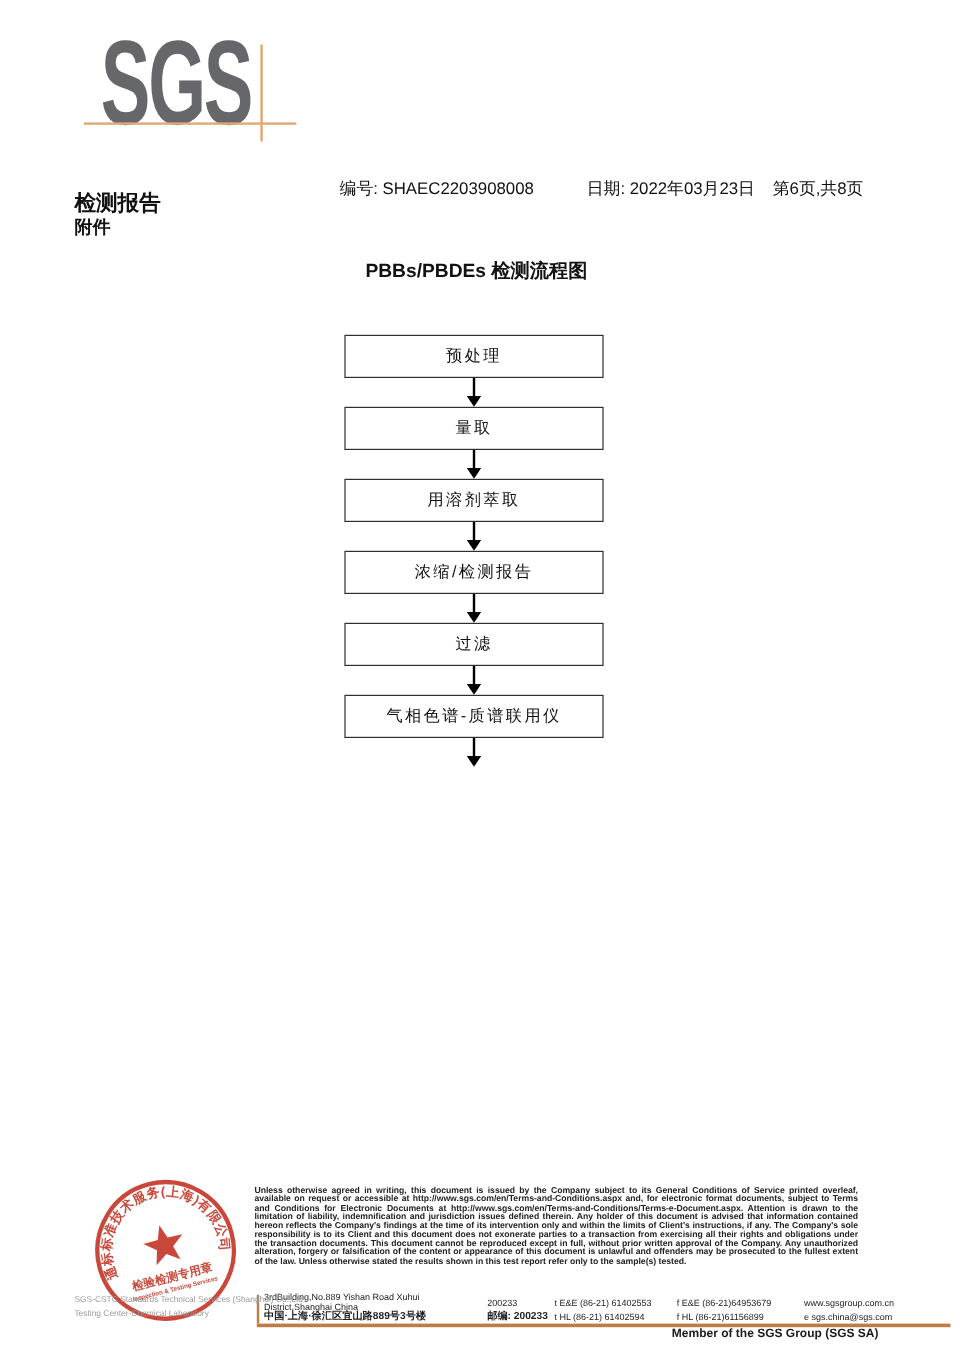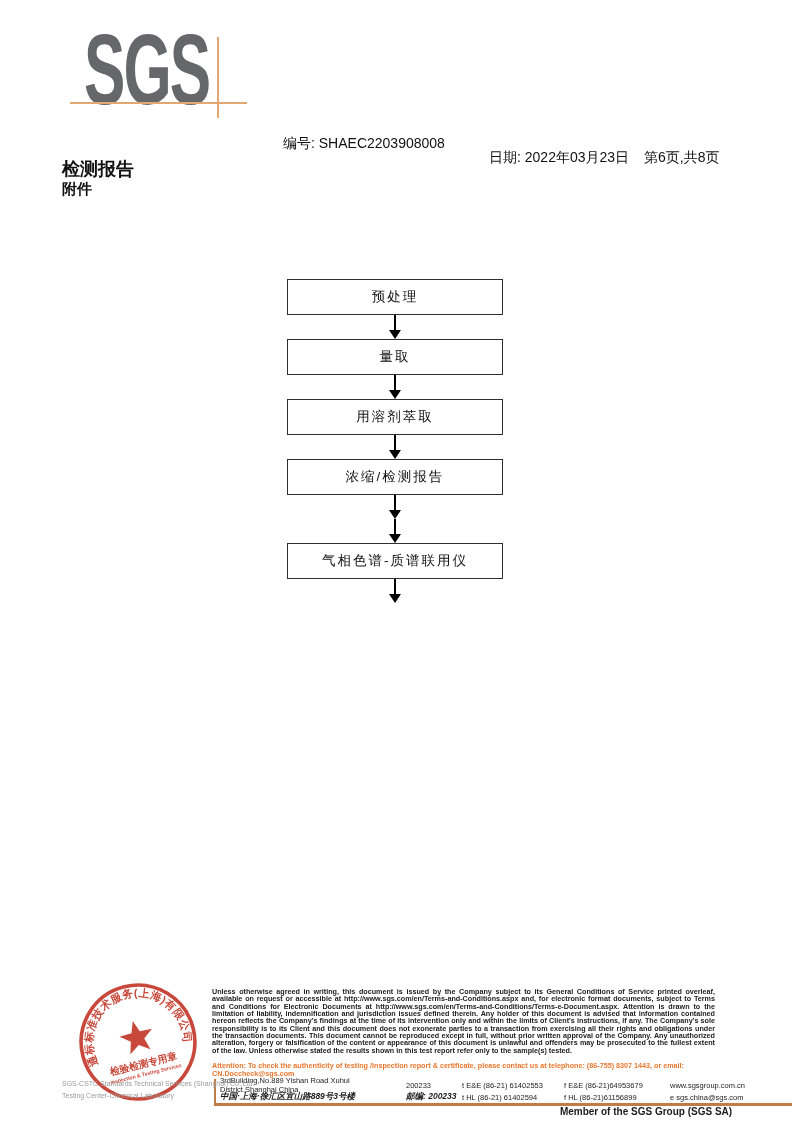--- a/index.html
+++ b/index.html
@@ -15,21 +15,21 @@
     position:absolute; left:84px; top:30px;
     font-size:100px; font-weight:bold; color:#66676a;
     line-height:0.78; letter-spacing:-3px;
     transform:scaleX(0.62); transform-origin:0 0;
   }
   .logo-hline{ position:absolute; left:70px; top:102px; width:177px; height:2px; background:#e2a873; }
   .logo-vline{ position:absolute; left:217px; top:37px; width:2px; height:81px; background:#e2a873; }
 
   
   .h-title  { position:absolute; left:62px;  top:157px; font-size:18px; font-weight:bold; }
-  .h-no     { position:absolute; left:283px; top:135px; font-size:14px; }
+  .h-no     { position:absolute; left:283px; top:149px; font-size:14px; }
   .h-date   { position:absolute; left:489px; top:149px; font-size:14px; }
   .h-pages  { position:absolute; left:644px; top:149px; font-size:14px; }
   .h-attach { position:absolute; left:62px;  top:180px; font-size:15px; font-weight:bold; }
 
   
   .flow-title{
     position:absolute; left:247px; top:216px; width:300px;
     text-align:center; font-size:16px; font-weight:bold;
   }
   .flow{ position:absolute; left:287px; top:279px; width:216px; }
@@ -56,21 +56,21 @@
   .attention{
     position:absolute; left:212px; top:1062px; width:503px;
     font-size:7.2px; line-height:7.6px; font-weight:bold; color:#e8772e;
   }
   .addr{
     position:absolute; left:220px; top:1079px; width:568px;
     display:grid; grid-template-columns:186px 56px 102px 106px 118px;
     grid-auto-rows:12px; align-items:center;
     font-size:7.5px; color:#1c1c1c;
   }
-  .addr .cn{ font-size:8.5px; font-weight:bold;font-style:italic; }
+  .addr .cn{ font-size:8.5px; font-weight:bold; }
   .v-rule{ position:absolute; left:214px; top:1079px; width:2px; height:24px; background:#c07c45; }
   .h-rule{ position:absolute; left:214px; top:1103px; width:578px; height:2.5px; background:#c07c45; }
   .member{
     position:absolute; left:516px; top:1106px; width:260px;
     text-align:center; font-size:10px; font-weight:bold; color:#1c1c1c;
   }
   .co-line1{ position:absolute; left:62px; top:1080px; font-size:7px; color:#9b9b9b; z-index:3; }
   .co-line2{ position:absolute; left:62px; top:1092px; font-size:7px; color:#9b9b9b; z-index:3; }
 
   .stamp{
@@ -86,20 +86,21 @@
   <div class="logo-text">SGS</div>
   <div class="logo-hline"></div>
   <div class="logo-vline"></div>
 
   <div class="h-title">检测报告</div>
   <div class="h-no">编号: SHAEC2203908008</div>
   <div class="h-date">日期: 2022年03月23日</div>
   <div class="h-pages">第6页,共8页</div>
   <div class="h-attach">附件</div>
 
+  <div class="flow-title">PBBs/PBDEs 检测流程图</div>
 
   <div class="flow">
     <div class="fbox">预处理</div>
     <div class="farrow">
         <div class="stem"></div>
         <div class="head"></div>
       </div>
     <div class="fbox">量取</div>
     <div class="farrow">
         <div class="stem"></div>
@@ -108,20 +109,21 @@
     <div class="fbox">用溶剂萃取</div>
     <div class="farrow">
         <div class="stem"></div>
         <div class="head"></div>
       </div>
     <div class="fbox">浓缩/检测报告</div>
     <div class="farrow">
         <div class="stem"></div>
         <div class="head"></div>
       </div>
+    <div class="fbox">过滤</div>
     <div class="farrow">
         <div class="stem"></div>
         <div class="head"></div>
       </div>
     <div class="fbox">气相色谱-质谱联用仪</div>
     <div class="farrow">
         <div class="stem"></div>
         <div class="head"></div>
       </div>
   </div>
@@ -134,21 +136,20 @@
     </text>
     <polygon fill="#c43a2b" points="60,39 64.1,50.3 76.2,50.7 66.7,58.2 70,69.8 60,63 50,69.8 53.3,58.2 43.8,50.7 55.9,50.3"></polygon>
     <text x="60" y="85" text-anchor="middle" font-size="9.5" fill="#c43a2b" font-weight="bold">检验检测专用章</text>
     <text x="60" y="93.5" text-anchor="middle" font-size="5" fill="#c43a2b" font-weight="bold">Inspection &amp; Testing Services</text>
   </svg>
 
   <div class="co-line1">SGS-CSTC Standards Technical Services (Shanghai) Co.,Ltd.</div>
   <div class="co-line2">Testing Center-Chemical Laboratory</div>
 
   <div class="disclaimer">Unless otherwise agreed in writing, this document is issued by the Company subject to its General Conditions of Service printed overleaf, available on request or accessible at http://www.sgs.com/en/Terms-and-Conditions.aspx and, for electronic format documents, subject to Terms and Conditions for Electronic Documents at http://www.sgs.com/en/Terms-and-Conditions/Terms-e-Document.aspx. Attention is drawn to the limitation of liability, indemnification and jurisdiction issues defined therein. Any holder of this document is advised that information contained hereon reflects the Company's findings at the time of its intervention only and within the limits of Client's instructions, if any. The Company's sole responsibility is to its Client and this document does not exonerate parties to a transaction from exercising all their rights and obligations under the transaction documents. This document cannot be reproduced except in full, without prior written approval of the Company. Any unauthorized alteration, forgery or falsification of the content or appearance of this document is unlawful and offenders may be prosecuted to the fullest extent of the law. Unless otherwise stated the results shown in this test report refer only to the sample(s) tested.</div>
-  <div class="attention">Attention: To check the authenticity of testing /inspection report &amp; certificate, please contact us at telephone: (86-755) 8307 1443, or email: CN.Doccheck@sgs.com</div>
 
   <div class="v-rule"></div>
   <div class="addr">
     <div>3rdBuilding,No.889 Yishan Road Xuhui District,Shanghai China</div>
     <div>200233</div>
     <div>t E&amp;E (86-21) 61402553</div>
     <div>f E&amp;E (86-21)64953679</div>
     <div>www.sgsgroup.com.cn</div>
     <div class="cn">中国·上海·徐汇区宜山路889号3号楼</div>
     <div class="cn">邮编: 200233</div>

